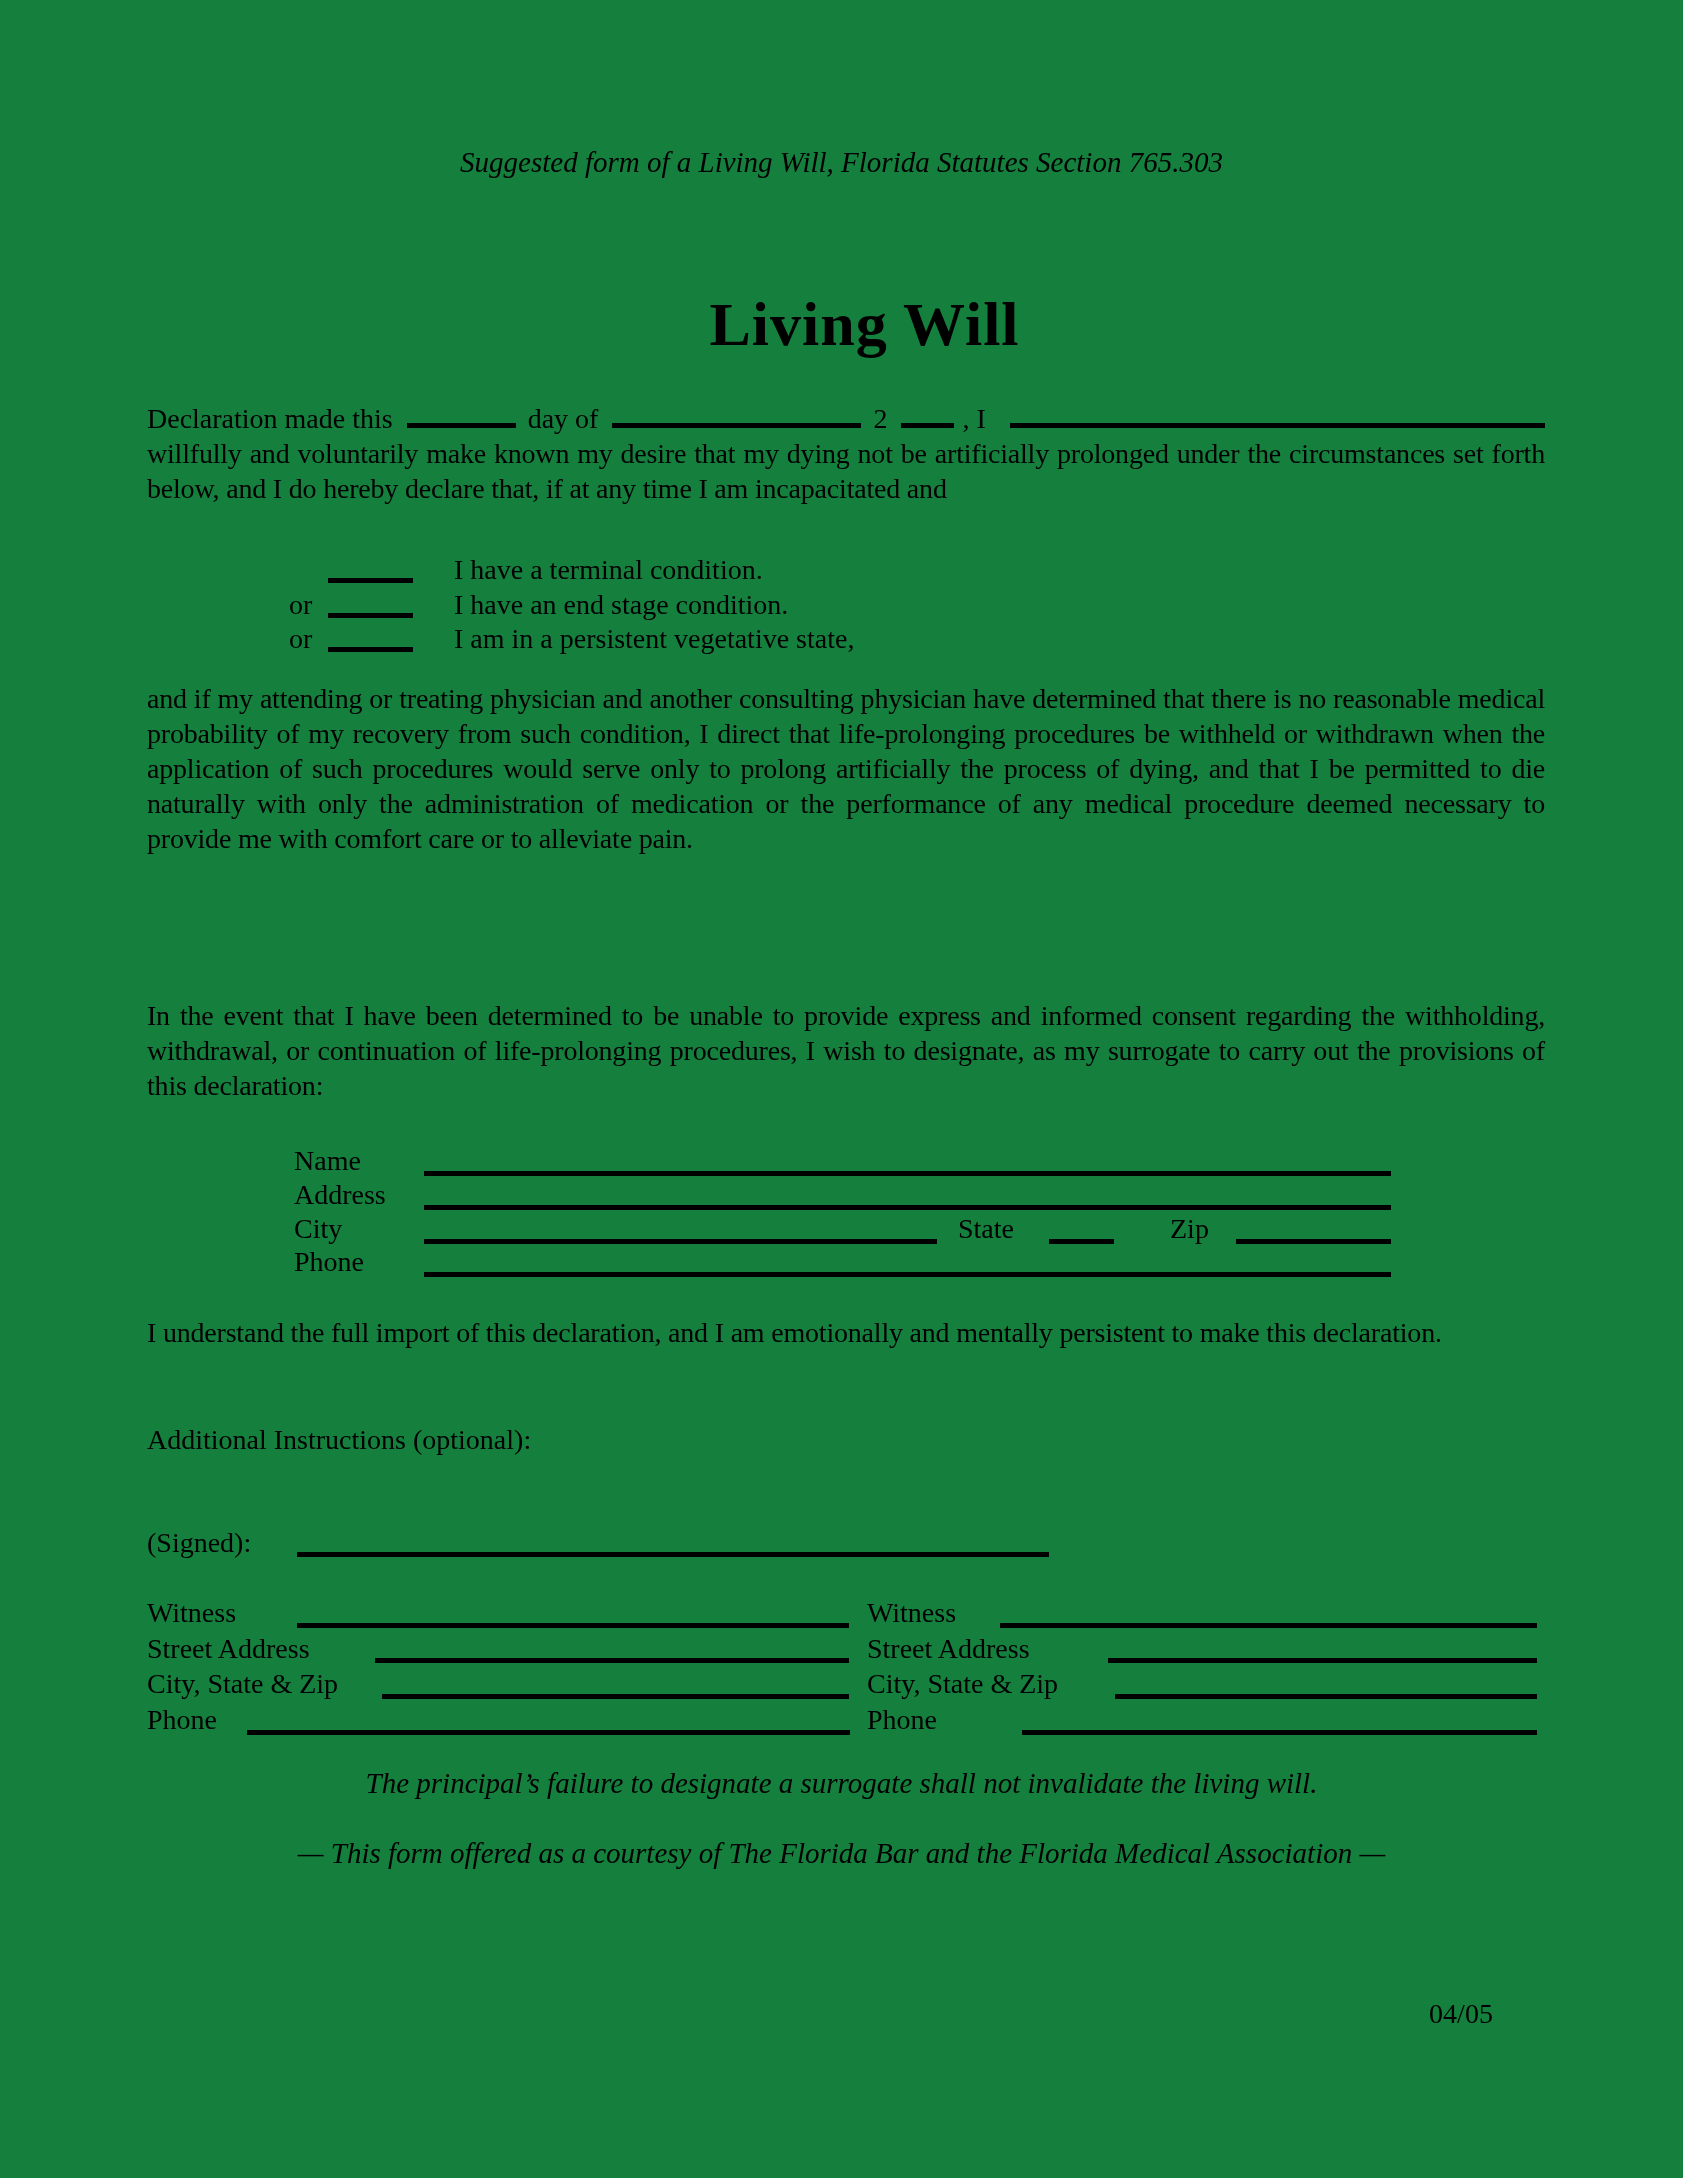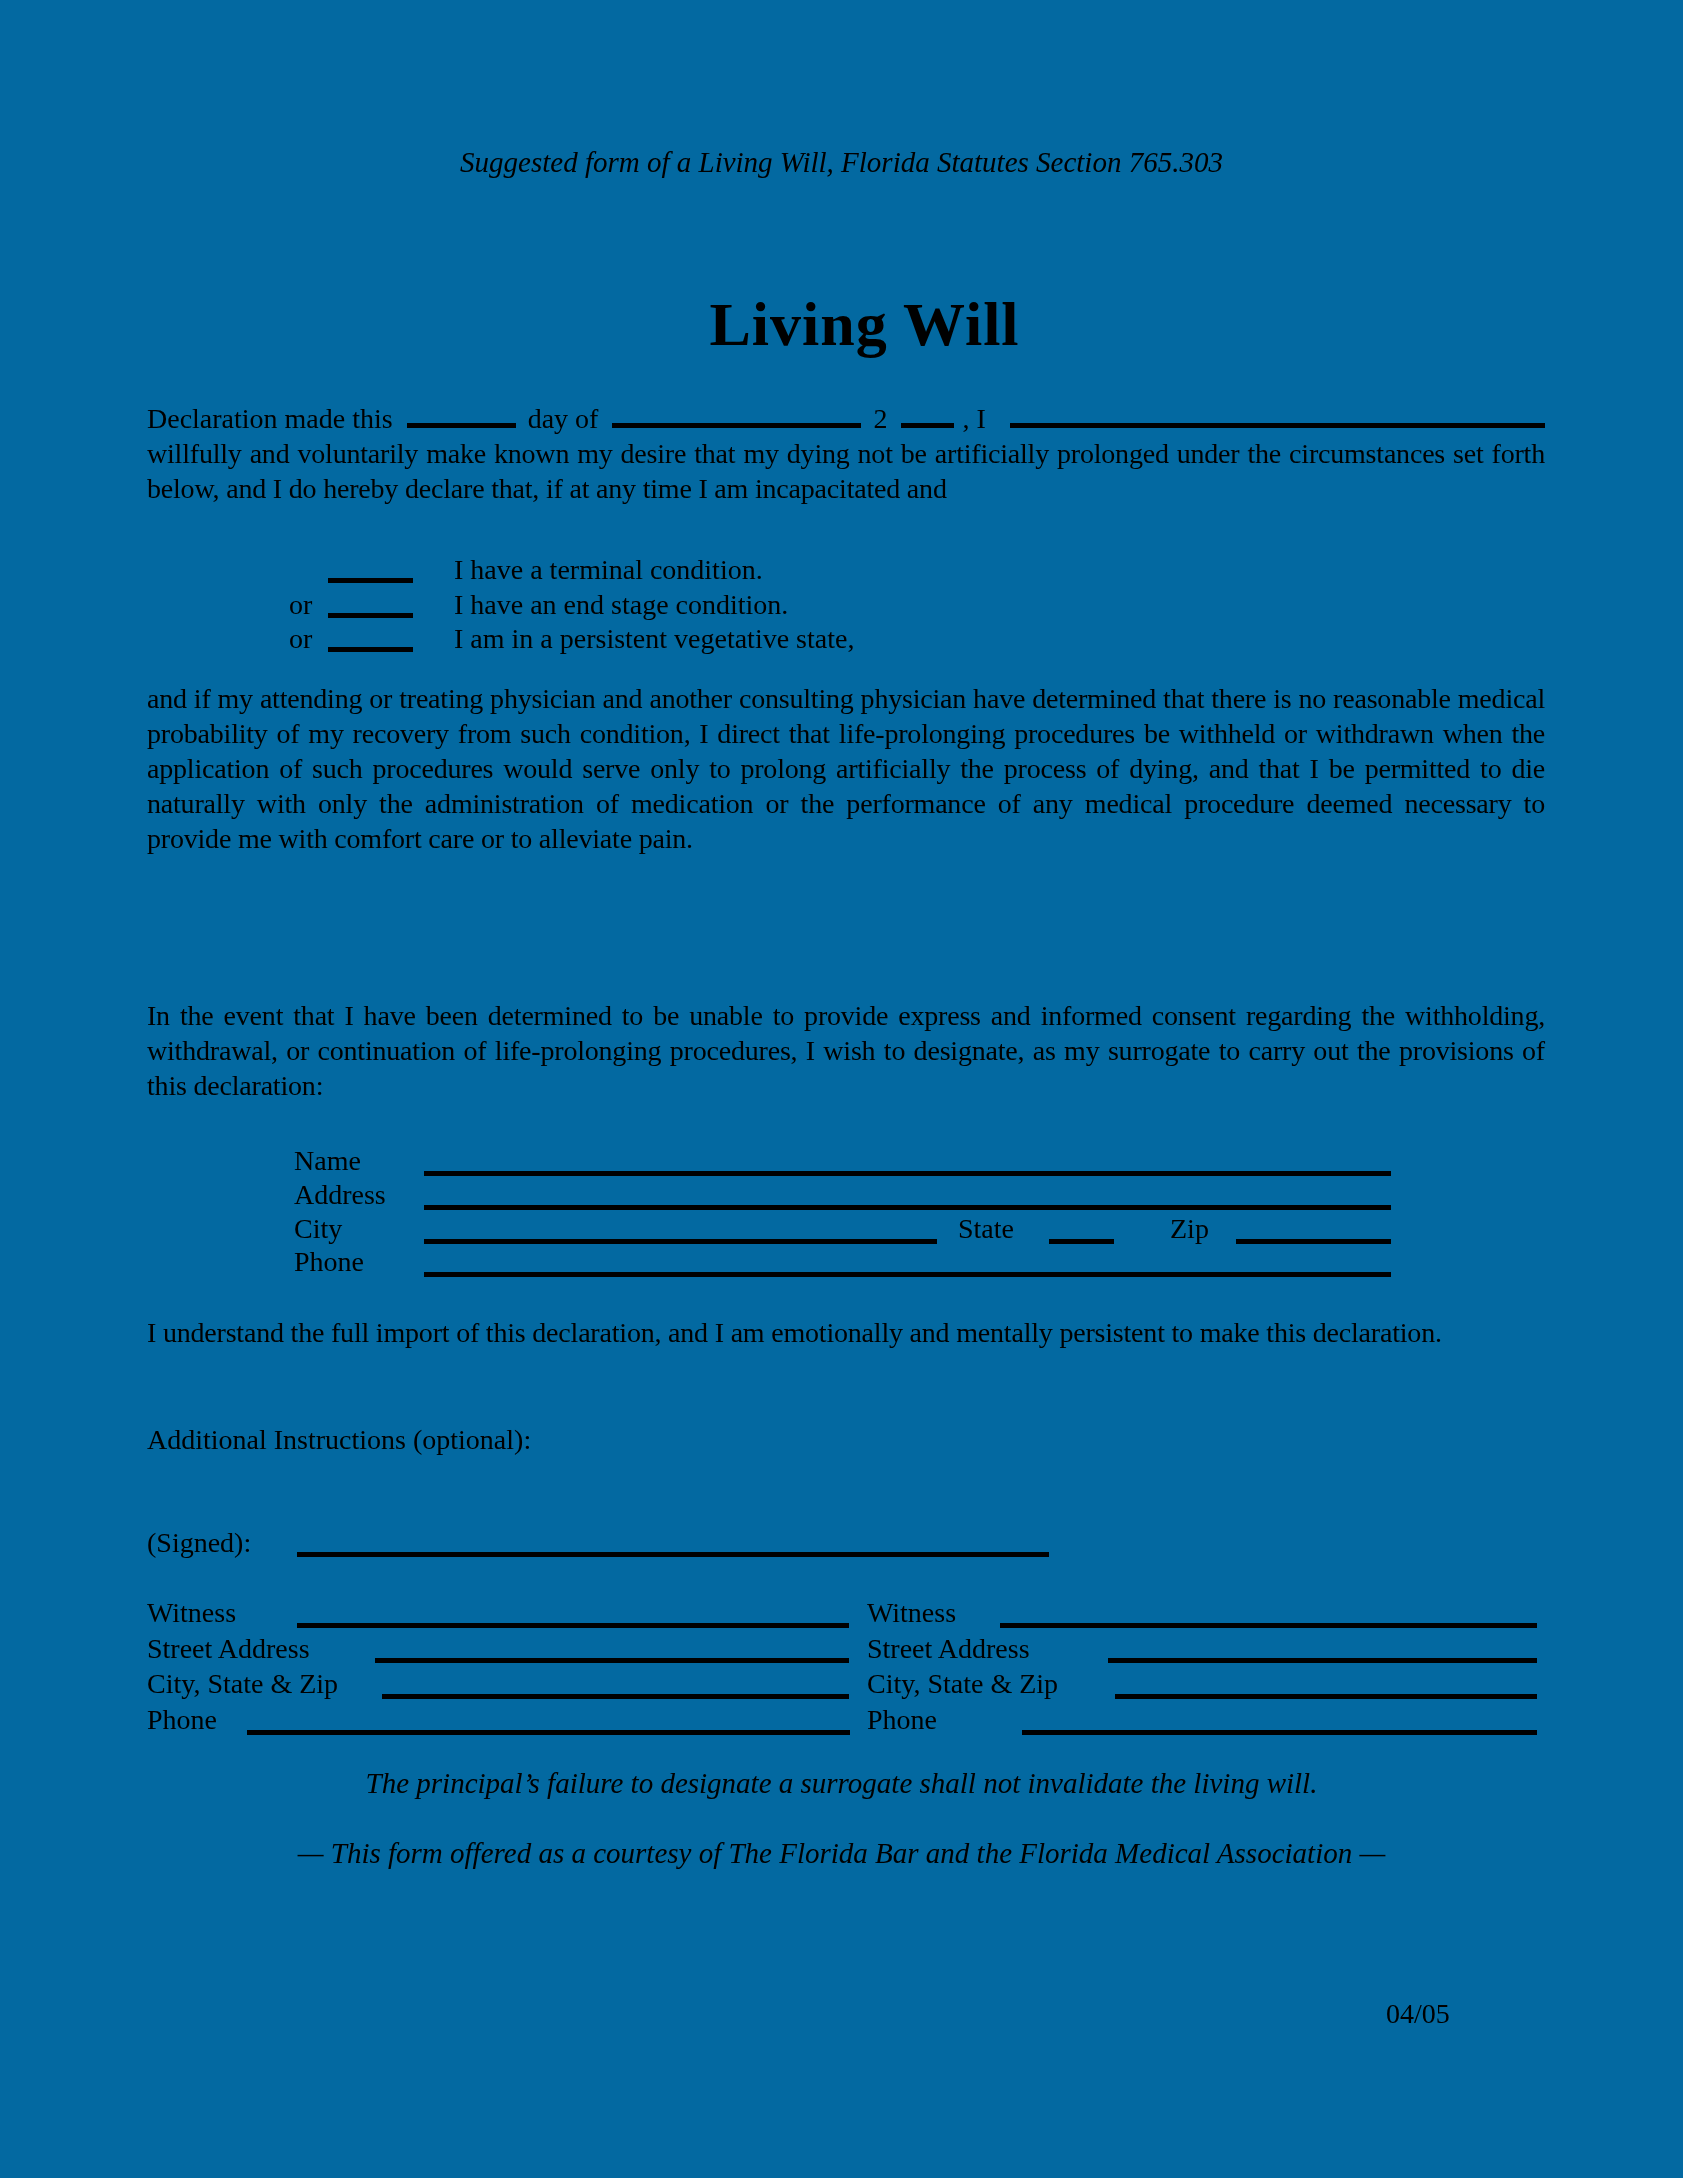--- a/index.html
+++ b/index.html
@@ -1,21 +1,21 @@
 <!DOCTYPE html>
 <html><head>
 <meta charset="utf-8">
 <style>
   * { box-sizing: border-box; margin: 0; padding: 0; }
   html, body { background: #ffffff; }
   .page {
     position: relative;
     width: 1683px;
     height: 2178px;
-    background: #0369a1;
+    background: #15803d;
     color: #000000;
     font-family: "Liberation Serif", serif;
     font-size: 28px;
     line-height: 35px;
     overflow: hidden;
   }
   .abs { position: absolute; }
   .center { left: 0; width: 1683px; text-align: center; }
   .italic { font-style: italic; }
   .title {
@@ -43,21 +43,21 @@
   
   .hr {
     position: absolute;
     height: 0;
     border-top: 5px solid #000;
   }
   .cond-row { position: absolute; left: 0; width: 1398px; height: 35px; }
   .c-or   { position: absolute; left: 151px; }
   .c-blank{ position: absolute; left: 190px; width: 85px; top: 26px; height: 0; border-top: 5px solid #000; }
   .c-text { position: absolute; left: 316px; }
-  .rev { text-align: left; width: 150px; }
+  .rev { text-align: center; width: 150px; }
 </style>
 </head>
 <body>
 
 <div class="page">
 
   <div class="abs center italic" style="top:145px; font-size:29px;">Suggested form of a Living Will, Florida Statutes Section 765.303</div>
 
 
   <div class="abs center title" style="top:289px;margin-left:23px;">Living Will</div>

